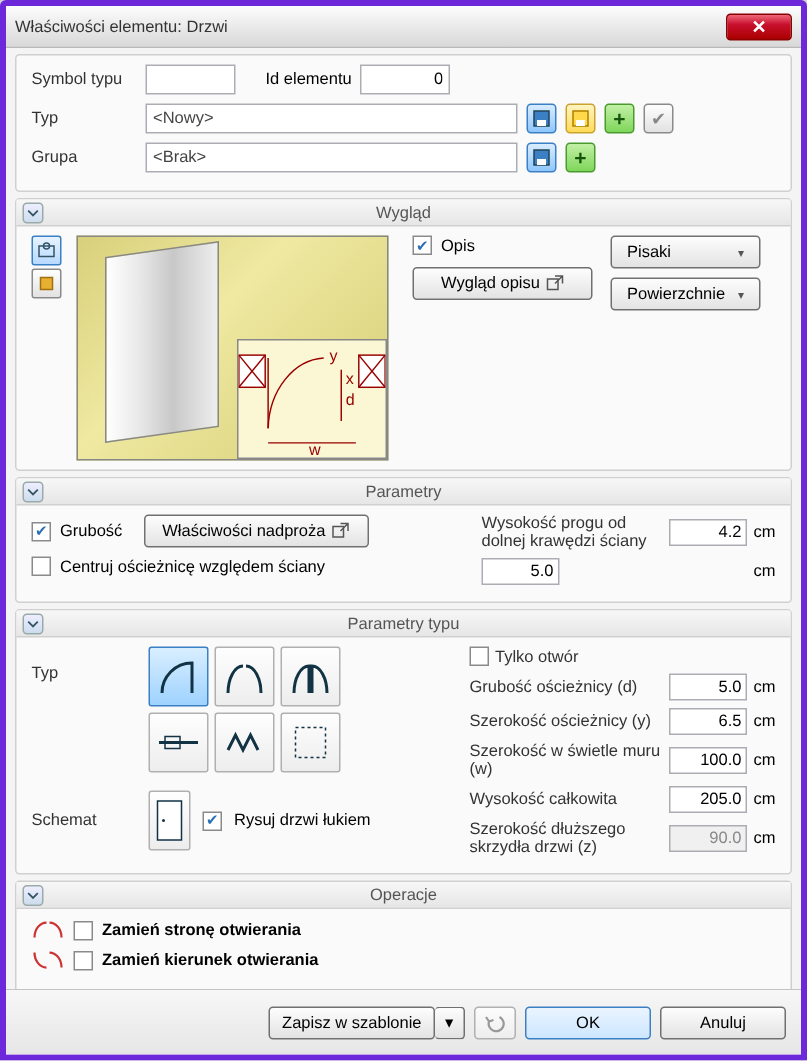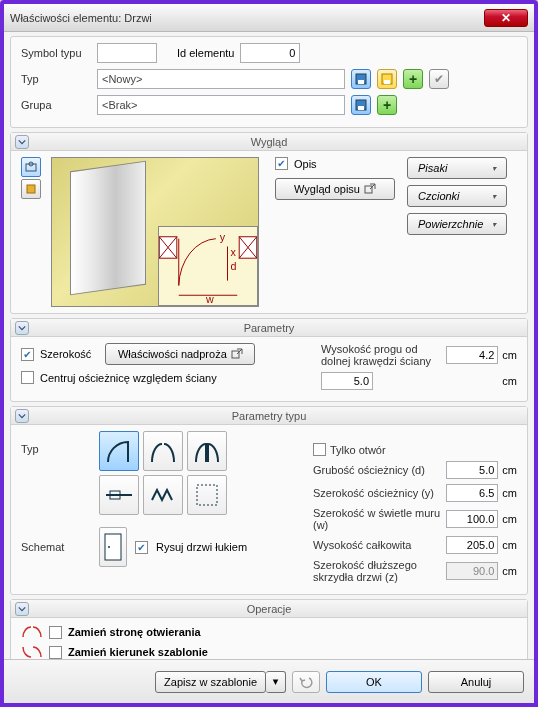--- a/index.html
+++ b/index.html
@@ -39,38 +39,38 @@
 .sidetab { width: 20px; height: 20px; border:1px solid #8a8a8a; border-radius:2px; background:linear-gradient(to bottom,#fefefe,#e2e2e2); display:flex; align-items:center; justify-content:center; }
 .sidetab.active { background: linear-gradient(to bottom,#e8f3ff,#b8daff); border-color:#3b7fc4; }
 
 .preview { width: 208px; height: 150px; border:1px solid #888; background:#e0d56a; position:relative; }
 .preview .wall3d { position:absolute; width:100%; height:100%; background: linear-gradient(135deg,#d8d07a 0%, #efe9a2 40%, #d4cc72 100%); }
 .preview .door { position:absolute; left:18px; top:8px; width:76px; height:124px; background:linear-gradient(to right,#fff 0%, #e8e8e8 30%,#c8c8c8 60%,#eee 100%); border:1px solid #888; transform: skewY(-8deg); }
 .preview .diagram { position:absolute; right:0; bottom:0; width:100px; height:80px; background:#fbf7d5; border:1px solid #888; }
 .preview .diagram svg { width:100%; height:100%; }
 
 .btn { height: 22px; border:1px solid #707070; border-radius:3px; background: linear-gradient(to bottom,#fdfdfd,#e3e3e3); padding: 0 10px; display:flex; align-items:center; justify-content:center; gap:4px; }
-.btn.wide { width: 100px; justify-content: space-between; font-style: italic; }
+.btn.wide { width: 100px; justify-content: space-between; }
 .btn.wide::after { content:"▾"; font-size:8px; color:#555;}
 .btn.primary { background: linear-gradient(to bottom,#eaf4ff,#cde7ff); border-color:#3b7fc4; }
 
 .checkbox { width:13px; height:13px; border:1px solid #8a8a8a; background:#fff; display:inline-flex; align-items:center; justify-content:center; font-size:10px; color:#2a6fb5; }
 
 .opt-tile { width:40px; height:40px; border:1px solid #b0b0b0; background:linear-gradient(to bottom,#fefefe,#ededed); display:flex; align-items:center; justify-content:center; border-radius:2px; }
 .opt-tile.selected { background: linear-gradient(to bottom,#d9efff,#9ed2ff); border-color:#3b7fc4; }
 .opt-tile svg { width:30px; height:30px; }
 
 .numcell { width:52px; height:18px; border:1px solid #abadb3; background:#fff; text-align:center; padding:0 3px; display:flex; align-items:center; justify-content:flex-end; }
 .numcell.disabled { background:#f0f0f0; color:#888; }
 
 .param-line { display:flex; align-items:center; justify-content:space-between; margin-bottom:5px; gap:4px; }
 .param-line .plabel { flex:1; color:#333; }
 
 .footer { height: 44px; background: linear-gradient(to bottom,#f7f7f7,#e6e6e6); border-top:1px solid #c4c4c4; display:flex; align-items:center; justify-content:flex-end; gap:6px; padding: 4px 10px; }
-.footer .btn { width: 96px; justify-content:center; }
+.footer .btn { width: 84px; justify-content:center; }
 .footer .btn.split { width:auto; padding:0 8px; }
 .undo { width:28px; height:22px; border:1px solid #b0b0b0; border-radius:3px; background: linear-gradient(to bottom,#fdfdfd,#eee); display:flex; align-items:center; justify-content:center; color:#999; }
 
 .op-row { display:flex; align-items:center; gap:6px; margin-bottom:4px;font-weight:bold; }
 .op-icon { width:22px; height:16px; display:flex; align-items:center; justify-content:center; }
 </style>
 </head>
 <body>
 
 <div class="window">
@@ -182,43 +182,40 @@
                 <rect x="1" y="3" width="7" height="7" fill="none" stroke="#555"></rect>
                 <path d="M6 1 h5 v5 M11 1 L6 6" fill="none" stroke="#555"></path>
               </svg>
           </div>
         </div>
         <div style="width:110px; display:flex; flex-direction:column; gap:6px;">
           <div class="btn wide">
               <span>Pisaki</span>
             </div>
           <div class="btn wide">
-              <span>Czcionki</span>
-            </div>
-          <div class="btn wide">
               <span>Powierzchnie</span>
             </div>
         </div>
       </div>
     </div>
 
     <div class="section">
       <div class="section-header">
         <div class="collapse">
           <svg viewBox="0 0 10 10">
               <path d="M1 3 L5 7 L9 3" fill="none" stroke="#356" stroke-width="1.5"></path>
             </svg>
         </div>
         <span class="title">Parametry</span>
       </div>
       <div class="section-body" style="display:flex; gap:20px;">
         <div style="width:280px;">
           <div class="row">
             <span class="checkbox">✔</span>
-            <span>Szerokość</span>
+            <span>Grubość</span>
             <div class="btn" style="margin-left:8px; width:150px;">
               <span>Właściwości nadproża</span>
               <svg width="12" height="12">
                   <rect x="1" y="3" width="7" height="7" fill="none" stroke="#555"></rect>
                   <path d="M6 1 h5 v5 M11 1 L6 6" fill="none" stroke="#555"></path>
                 </svg>
             </div>
           </div>
           <div class="row">
             <span class="checkbox"></span>
@@ -295,21 +292,21 @@
             <div class="opt-tile" style="width:28px;height:40px">
                 <svg viewBox="0 0 20 30">
                   <rect x="2" y="2" width="16" height="26" fill="#fff" stroke="#134"></rect>
                   <circle cx="6" cy="15" r="1" fill="#134"></circle>
                 </svg>
               </div>
             <span class="checkbox">✔</span>
             <span>Rysuj drzwi łukiem</span>
           </div>
         </div>
-        <div style="flex:1;margin-top:12px;">
+        <div style="flex:1;">
           <div class="param-line">
             <span class="checkbox"></span>
             <span class="plabel">Tylko otwór</span>
             <span style="width:52px"></span>
               <span style="width:16px"></span>
           </div>
           <div class="param-line">
             <span class="plabel">Grubość ościeżnicy (d)</span>
             <div class="numcell">5.0</div>
             <span>cm</span>
@@ -357,21 +354,21 @@
           <span class="checkbox"></span>
           <span>Zamień stronę otwierania</span>
         </div>
         <div class="op-row">
           <span class="op-icon">
               <svg width="22" height="14" viewBox="0 0 22 14">
                 <path d="M2 2 A8 10 0 0 0 10 12 M20 12 A8 10 0 0 0 12 2" fill="none" stroke="#c33" stroke-width="1.5"></path>
               </svg>
             </span>
           <span class="checkbox"></span>
-          <span>Zamień kierunek szablonie</span>
+          <span>Zamień kierunek otwierania</span>
         </div>
 
       </div>
     </div>
 
   </div>
 
   <div class="footer">
     <div style="display:flex;">
       <div class="btn split">

